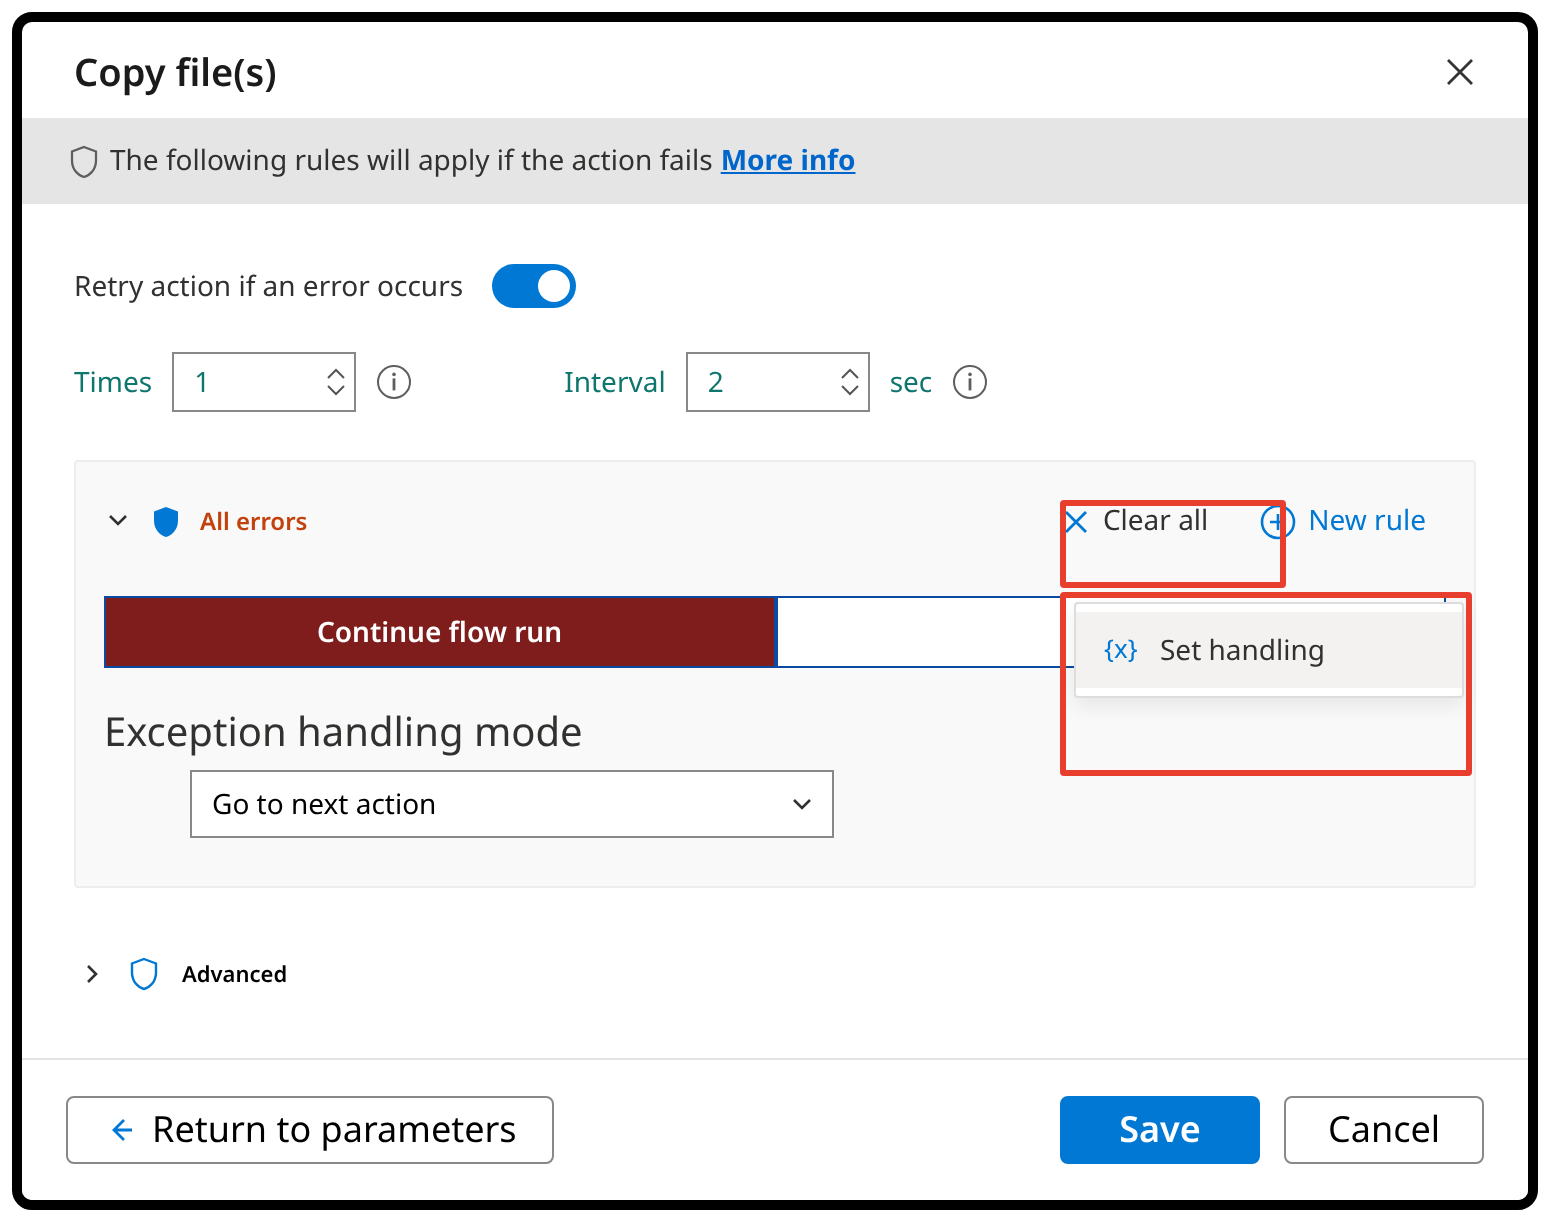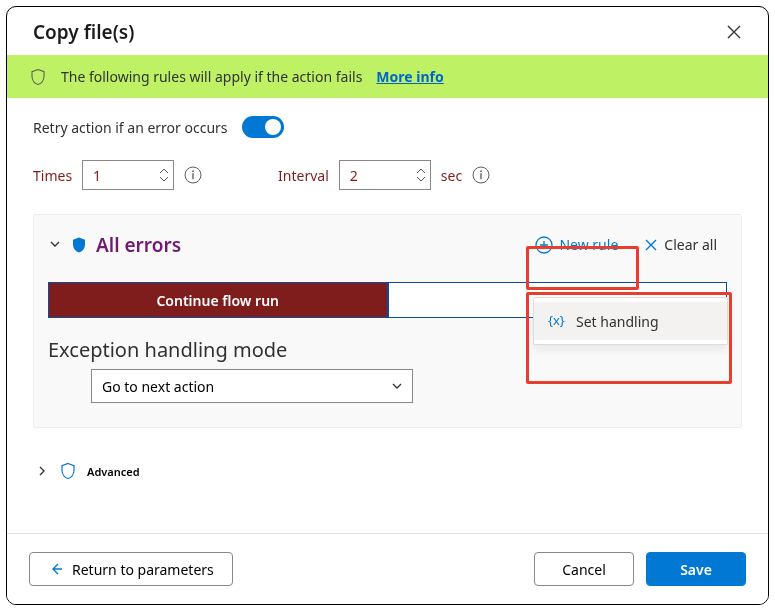--- a/index.html
+++ b/index.html
@@ -1,18 +1,18 @@
 <!DOCTYPE html>
 <html><head>
 <meta charset="utf-8">
 <style>
   * { box-sizing: border-box; font-family: "Segoe UI", system-ui, sans-serif; }
   body { margin: 0; padding: 6px; background: #fff; }
   .dialog {
-    border: 1px solid #000000;
+    border: 5px solid #000000;
     border-radius: 10px;
     width: 763px;
     height: 599px;
     display: flex;
     flex-direction: column;
     position: relative;
     overflow: hidden;
   }
   .titlebar {
     display: flex;
@@ -23,50 +23,50 @@
   .titlebar h1 {
     font-size: 19px;
     font-weight: 600;
     margin: 0;
     color: #1b1b1b;
   }
   .close-x { cursor: pointer; padding: 4px; }
   .close-x svg { display:block; }
 
   .infobar {
-    background: #bef264;
+    background: #e5e5e5;
     padding: 12px 22px;
     display: flex;
     align-items: center;
-    gap: 14px;
+    gap: 4px;
     font-size: 14px;
     color: #323130;
   }
   .infobar a { color: #0066cc; text-decoration: underline; font-weight: bold; }
 
   .body {
     padding: 18px 26px 6px 26px;
     flex: 1;
     overflow: visible;
   }
 
-  .row { display: flex; align-items: center; gap: 14px; }
+  .row { display: flex; align-items: center; gap: 14px; margin-top: 12px; }
   .retry-row { margin-bottom: 22px; }
   .retry-row label { font-size: 14px; color: #323130; }
 
   .toggle {
     width: 42px; height: 22px; border-radius: 11px;
     background: #0078d4; position: relative; cursor: pointer;
   }
   .toggle .knob {
     width: 16px; height: 16px; background: #fff; border-radius: 50%;
     position: absolute; top: 3px; right: 3px;
   }
 
-  .inputs-row { gap: 10px; font-size: 14px; color: #7f1d1d; margin-bottom: 24px; text-align: center;}
+  .inputs-row { gap: 10px; font-size: 14px; color: #0f766e; margin-bottom: 24px; text-align: center;}
   .inputs-row .gap { width: 56px; }
   .spin {
     border: 1px solid #8a8886;
     height: 30px; width: 92px;
     display: flex; align-items: center;
     padding: 0 4px 0 10px;
     justify-content: space-between;
   }
   .spin span { font-size: 14px; }
   .spin .arrows { display:flex; flex-direction:column; line-height:6px; color:#555; cursor:pointer;}
@@ -81,21 +81,21 @@
     border-radius: 2px;
     padding: 14px 14px 24px 14px;
     position: relative;
   }
   .panel-head {
     display:flex; align-items:center; justify-content:space-between;
     margin-bottom: 22px;
   }
   .panel-head-left { display:flex; align-items:center; gap:8px; }
   .panel-head-left .chev { cursor:pointer; }
-  .panel-head-left strong { font-size:19px; font-weight:600; color:#701a75; }
+  .panel-head-left strong { font-size:12px; font-weight:600; color:#c2410c; }
   .panel-head-right { display:flex; align-items:center; gap:6px; }
   .linklike-btn {
     background:none; border:none; display:flex; align-items:center;
     gap:6px; font-size:14px; cursor:pointer; color:#0078d4; padding:6px 10px;
   }
   .linklike-btn.clear { color:#323130; }
   .linklike-btn.clear svg { stroke:#0078d4; }
 
   .segment {
     display:flex; height:36px; margin: 0 0 18px 0;
@@ -124,21 +124,21 @@
   }
   .adv-row strong { font-size:11px; font-weight:600; }
 
   .footer {
     border-top:1px solid #e3e3e3;
     padding: 18px 22px;
     display:flex; align-items:center; justify-content:space-between;
     background:#fff;
   }
   .btn {
-    height:34px; padding:0 18px; font-size:14px; border-radius:4px;
+    height:34px; padding:0 18px; font-size:18px; border-radius:4px;
     border:1px solid #8a8886; background:#fff; cursor:pointer;
     display:inline-flex; align-items:center; gap:8px;
   }
   .btn.primary { background:#0078d4; border-color:#0078d4; color:#fff; font-weight:600; min-width:100px; justify-content:center;}
   .btn.sec { min-width:100px; justify-content:center; }
   .footer-right { display:flex; gap:12px; }
 
   
   .hl { position:absolute; border:3px solid #e83e2e; pointer-events:none; }
   .hl1 { top:239px; left:519px; width:113px; height:44px; border-radius:2px;}
@@ -240,33 +240,33 @@
             <svg width="14" height="14" viewBox="0 0 14 14">
                 <path d="M3 5 L7 9 L11 5" stroke="#323130" stroke-width="1.3" fill="none"></path>
               </svg>
           </span>
           <svg width="18" height="18" viewBox="0 0 24 24">
               <path d="M12 2 L20 5 V11 C20 17 16 21 12 22 C8 21 4 17 4 11 V5 Z" fill="#0078d4"></path>
             </svg>
           <strong>All errors</strong>
         </div>
         <div class="panel-head-right">
+          <button class="linklike-btn clear">
+            <svg width="14" height="14" viewBox="0 0 14 14">
+                <path d="M2 2 L12 12 M12 2 L2 12" stroke="#0078d4" stroke-width="1.4"></path>
+              </svg>
+            <span>Clear all</span>
+          </button>
           <button class="linklike-btn">
             <svg width="18" height="18" viewBox="0 0 18 18">
                 <circle cx="9" cy="9" r="8" fill="none" stroke="#0078d4" stroke-width="1.3"></circle>
                 <path d="M9 5 V13 M5 9 H13" stroke="#0078d4" stroke-width="1.3"></path>
               </svg>
             <span>New rule</span>
           </button>
-          <button class="linklike-btn clear">
-            <svg width="14" height="14" viewBox="0 0 14 14">
-                <path d="M2 2 L12 12 M12 2 L2 12" stroke="#0078d4" stroke-width="1.4"></path>
-              </svg>
-            <span>Clear all</span>
-          </button>
         </div>
       </div>
 
       <div class="segment">
         <div class="seg active">Continue flow run</div>
         <div class="seg inactive"></div>
       </div>
 
       <div class="mode-label">Exception handling mode</div>
       <div class="select">
@@ -290,22 +290,22 @@
   </div>
 
   <div class="footer">
     <button class="btn">
       <svg width="16" height="16" viewBox="0 0 16 16">
           <path d="M10 3 L5 8 L10 13 M5 8 H14" stroke="#0078d4" stroke-width="1.4" fill="none"></path>
         </svg>
       <span>Return to parameters</span>
     </button>
     <div class="footer-right">
+      <button class="btn primary">Save</button>
       <button class="btn sec">Cancel</button>
-      <button class="btn primary">Save</button>
     </div>
   </div>
 
   <div class="menu">
     <div class="menu-item hover">
       <svg width="18" height="18" viewBox="0 0 18 18">
           <text x="0" y="13" font-size="13" fill="#0078d4" font-family="Consolas,monospace">{x}</text>
         </svg>
       <span>Set handling</span>
     </div>

